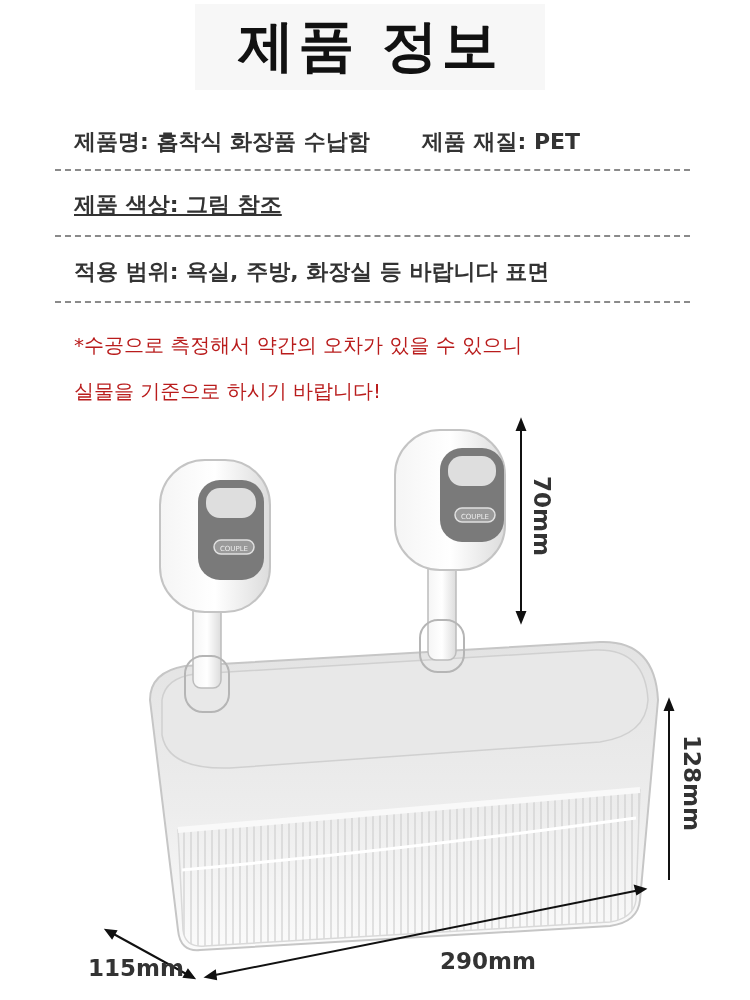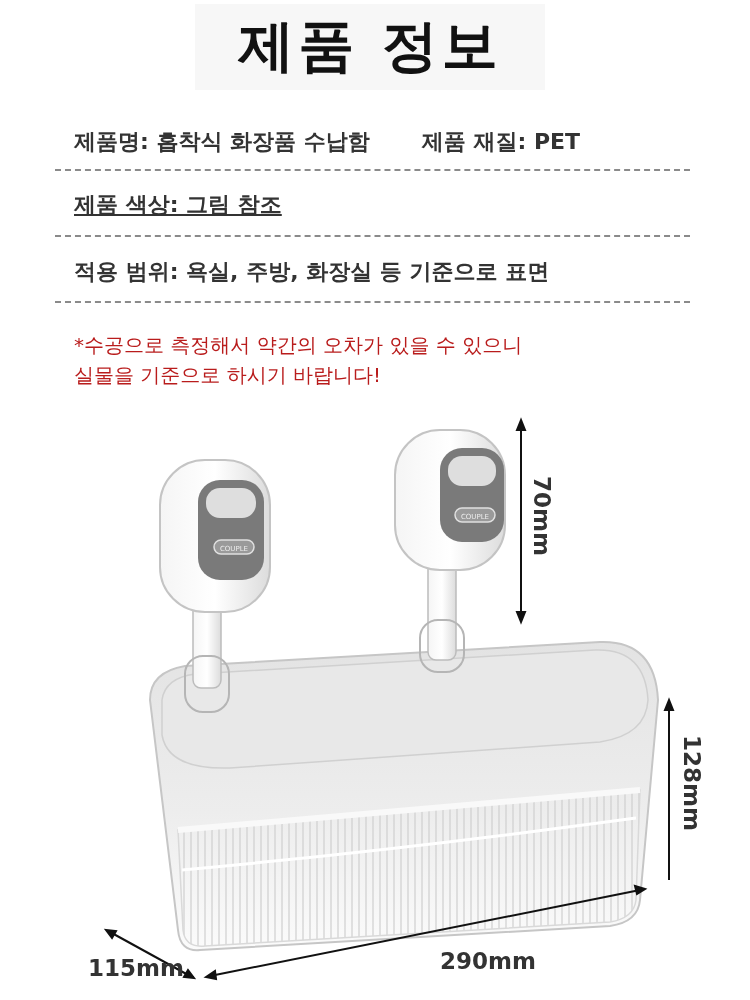--- a/index.html
+++ b/index.html
@@ -24,25 +24,25 @@
 </div>
 
 <div class="row" style="top:127px;">
   <span>제품명: 흡착식 화장품 수납함</span><span class="gap"></span><span>제품 재질: PET</span>
 </div>
 <div class="dash" style="top:169px;"></div>
 
 <div class="row" style="top:190px;text-decoration:underline;">제품 색상: 그림 참조</div>
 <div class="dash" style="top:235px;"></div>
 
-<div class="row" style="top:257px;">적용 범위: 욕실, 주방, 화장실 등 기준으로 표면</div>
+<div class="row" style="top:257px;">적용 범위: 욕실, 주방, 화장실 등 바랍니다 표면</div>
 <div class="dash" style="top:301px;"></div>
 
 <div class="note" style="top:330px;">*수공으로 측정해서 약간의 오차가 있을 수 있으니</div>
-<div class="note" style="top:360px;">실물을 기준으로 하시기 바랍니다!</div>
+<div class="note" style="top:376px;">실물을 기준으로 하시기 바랍니다!</div>
 
 <svg class="product" width="750" height="600" viewBox="0 400 750 600">
   <defs>
     <linearGradient id="boxg" x1="0" y1="0" x2="0" y2="1">
       <stop offset="0" stop-color="#e3e3e3"></stop>
       <stop offset="0.55" stop-color="#ededed"></stop>
       <stop offset="1" stop-color="#fbfbfb"></stop>
     </linearGradient>
     <linearGradient id="hookg" x1="0" y1="0" x2="1" y2="0">
       <stop offset="0" stop-color="#f5f5f5"></stop>

